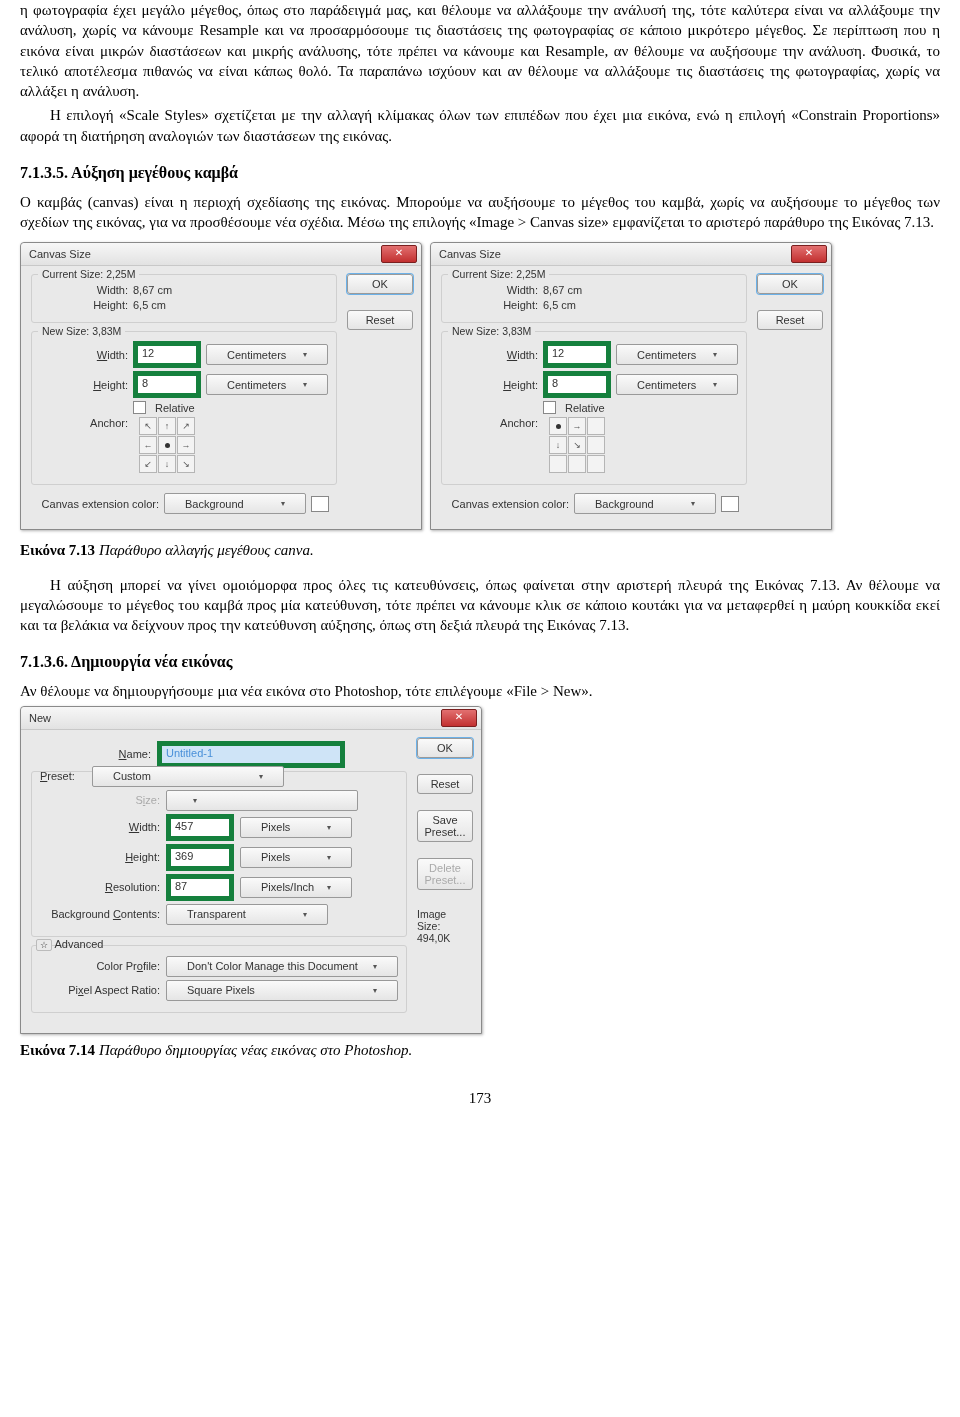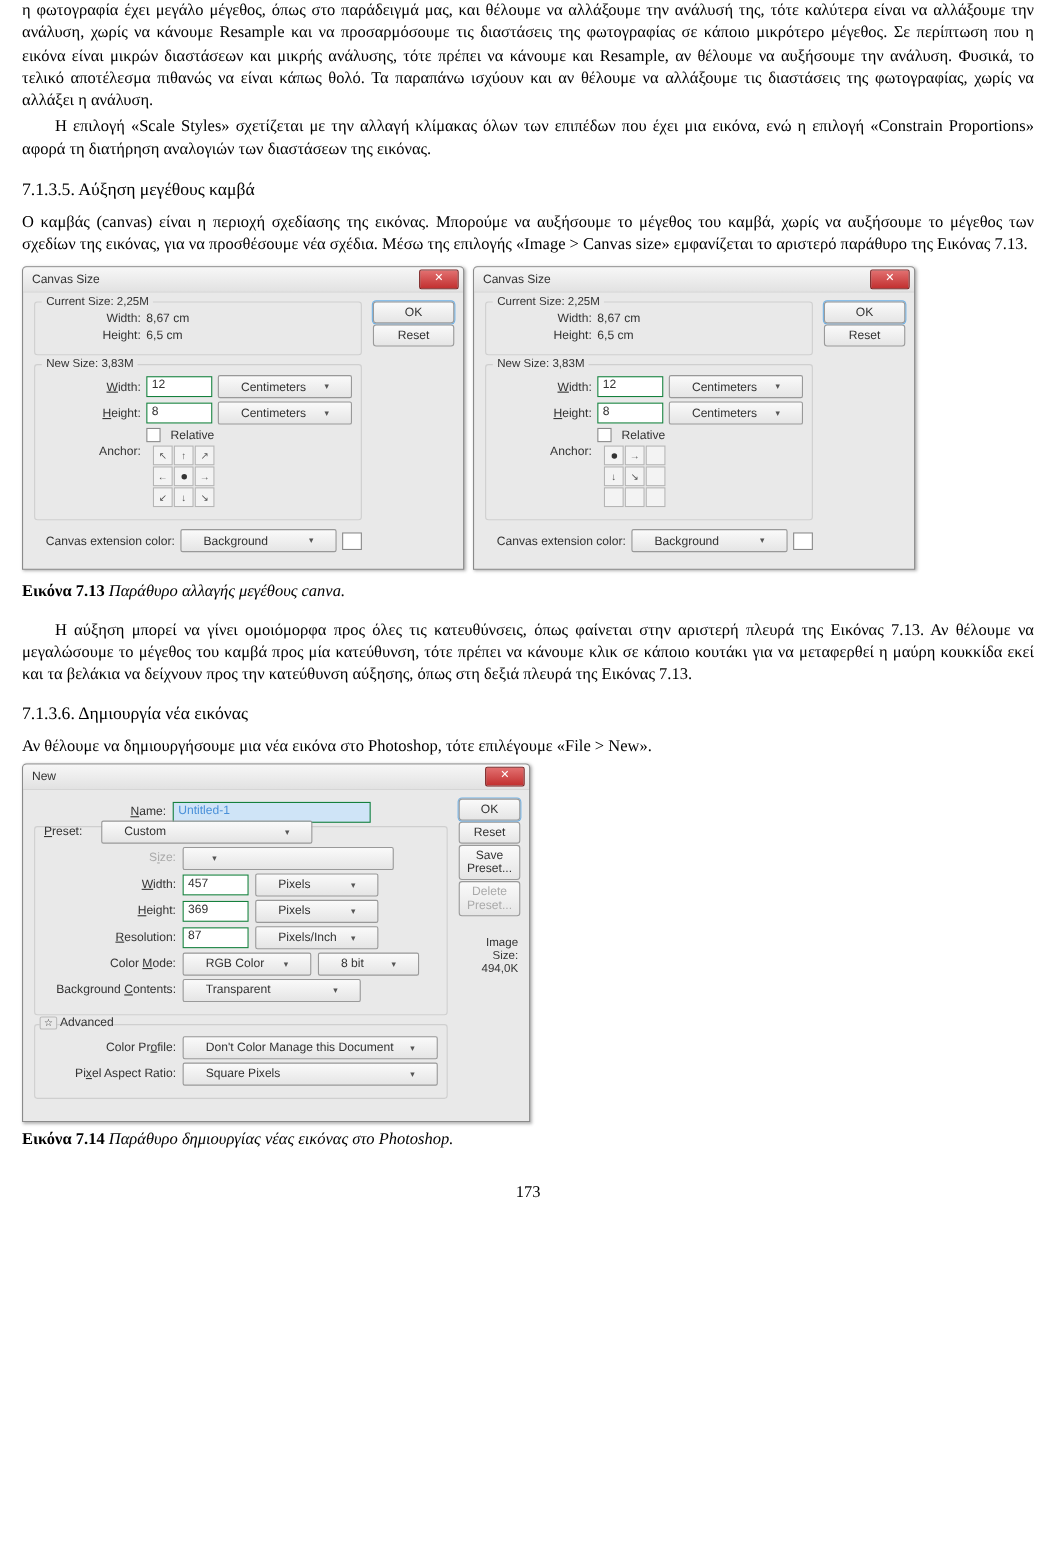--- a/index.html
+++ b/index.html
@@ -1,33 +1,33 @@
 <!DOCTYPE html>
 <html><head>
 <meta charset="utf-8">
 <style>
   body{font-family:"Times New Roman",serif;font-size:15px;margin:0;padding:0 20px;background:#fff;color:#000;width:920px}
   p{text-align:justify;margin:0 0 4px 0;line-height:1.35}
   .indent{text-indent:30px}
-  h3{font-family:"Times New Roman",serif;font-size:16px;font-weight:normal;margin:18px 0 10px 0}
+  h3{font-family:"Times New Roman",serif;font-size:16px;font-weight:bold;margin:18px 0 10px 0}
   .fig-row{display:flex;gap:8px;margin:10px 0}
   .dialog{background:#e9e9e9;border:1px solid #8a8a8a;border-radius:4px 4px 0 0;font-family:"Segoe UI",Arial,sans-serif;font-size:11px;color:#333;box-shadow:1px 1px 3px rgba(0,0,0,.3);position:relative}
   .titlebar{background:linear-gradient(#f7f7f7,#e2e2e2);padding:5px 8px;border-bottom:1px solid #c8c8c8;border-radius:4px 4px 0 0;font-size:11px;position:relative}
   .closebtn{position:absolute;right:4px;top:2px;width:34px;height:16px;background:linear-gradient(#e27070,#c23030);border:1px solid #7a1f1f;border-radius:2px;color:#fff;text-align:center;line-height:14px;font-size:10px}
   .dlg-body{display:flex;padding:8px 10px 12px 10px;gap:10px}
   .dlg-main{flex:1}
   .dlg-side{width:90px}
-  .btn{background:linear-gradient(#fafafa,#e5e5e5);border:1px solid #9a9a9a;border-radius:3px;text-align:center;padding:3px 0;margin-bottom:1px;font-size:11px;width:100%}
+  .btn{background:linear-gradient(#fafafa,#e5e5e5);border:1px solid #9a9a9a;border-radius:3px;text-align:center;padding:3px 0;margin-bottom:16px;font-size:11px;width:100%}
   .btn.primary{box-shadow:0 0 0 1px #6cb1e8}
   .fs{border:1px solid #cfcfcf;border-radius:3px;padding:6px 8px 8px 8px;margin-bottom:8px;position:relative}
   .fs-title{position:absolute;top:-7px;left:6px;background:#e9e9e9;padding:0 4px;font-size:10.5px}
   .row{display:flex;align-items:center;margin:3px 0;gap:5px}
   .lbl{width:88px;text-align:right}
   .val{width:50px}
-  .inp{background:#fff;border:1px solid #15803d;padding:1px 4px;height:15px;font-size:11px}
+  .inp{background:#fff;border:5px solid #15803d;padding:1px 4px;height:15px;font-size:11px}
   .sel{background:linear-gradient(#fafafa,#e5e5e5);border:1px solid #999;border-radius:2px;padding:1px 20px;height:17px;font-size:11px;display:inline-flex;align-items:center;justify-content:space-between}
   .sel::after{content:"▾";font-size:8px;margin-left:6px;color:#555}
   .chk{width:11px;height:11px;border:1px solid #888;background:#fff;display:inline-block;margin-right:4px}
   .anchor{display:grid;grid-template-columns:repeat(3,18px);grid-template-rows:repeat(3,18px);gap:1px;margin-left:6px}
   .acell{background:#f3f3f3;border:1px solid #b5b5b5;display:flex;align-items:center;justify-content:center;font-size:9px;color:#555}
   .acell.dot::after{content:"";width:5px;height:5px;background:#333;border-radius:50%}
   .swatch{width:16px;height:14px;background:#fff;border:1px solid #888}
   .caption{font-family:"Times New Roman",serif;font-size:15px;margin:6px 0 14px 0}
   .caption i{}
   .new-dlg{width:460px}
@@ -212,25 +212,20 @@
             <span class="nlbl"><span class="u">H</span>eight:</span>
             <span class="inp" style="width:50px">369</span>
             <span class="sel" style="width:70px">Pixels</span>
           </div>
         <div class="new-row">
             <span class="nlbl"><span class="u">R</span>esolution:</span>
             <span class="inp" style="width:50px">87</span>
             <span class="sel" style="width:70px">Pixels/Inch</span>
           </div>
         <div class="new-row">
-            <span class="nlbl">Color <span class="u">M</span>ode:</span>
-            <span class="sel" style="width:75px">RGB Color</span>
-            <span class="sel" style="width:50px">8 bit</span>
-          </div>
-        <div class="new-row">
             <span class="nlbl">Background <span class="u">C</span>ontents:</span>
             <span class="sel" style="width:120px">Transparent</span>
           </div>
       </div>
       <div class="fs">
         <div style="margin:-14px 0 6px -4px"><span style="background:#e9e9e9;border:1px solid #bbb;border-radius:2px;padding:0 3px;font-size:9px">☆</span> <span>Advanced</span></div>
         <div class="new-row">
             <span class="nlbl">Color Pr<span class="u">o</span>file:</span>
             <span class="sel" style="width:190px">Don't Color Manage this Document</span>
           </div>
@@ -238,21 +233,21 @@
             <span class="nlbl">Pi<span class="u">x</span>el Aspect Ratio:</span>
             <span class="sel" style="width:190px">Square Pixels</span>
           </div>
       </div>
     </div>
     <div class="dlg-side">
       <div class="btn primary">OK</div>
       <div class="btn">Reset</div>
       <div class="btn">Save Preset...</div>
       <div class="btn" style="color:#aaa">Delete Preset...</div>
-      <div style="margin-top:18px;font-size:10.5px;text-align:right">
+      <div style="margin-top:18px;font-size:10.5px;text-align:left">
         <div>Image Size:</div>
           <div>494,0K</div>
       </div>
     </div>
   </div>
 </div>
 
 <p class="caption"><b>Εικόνα 7.14 </b><i>Παράθυρο δημιουργίας νέας εικόνας στο Photoshop.</i></p>
 
 <div class="pagenum">173</div>

